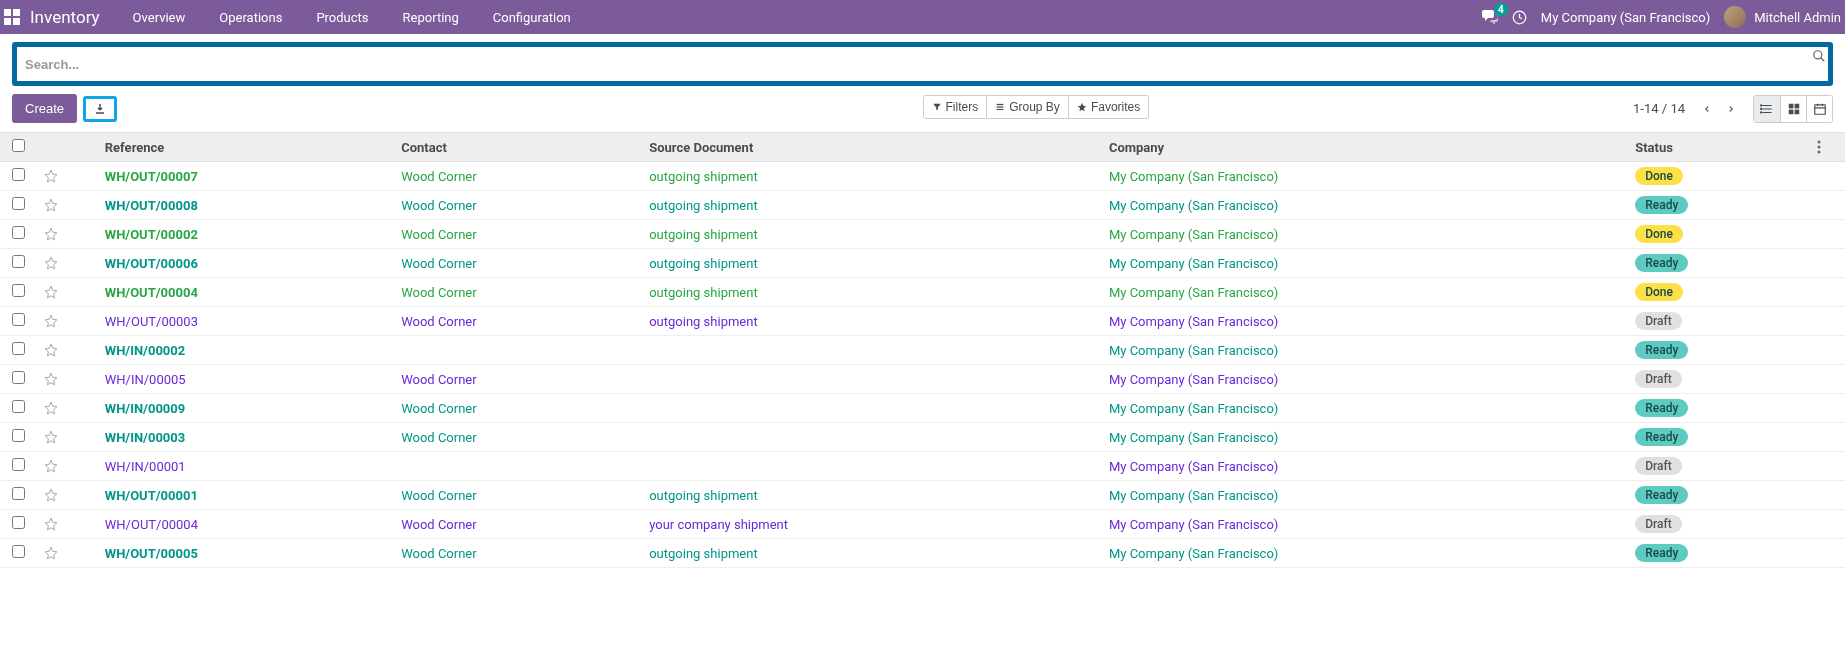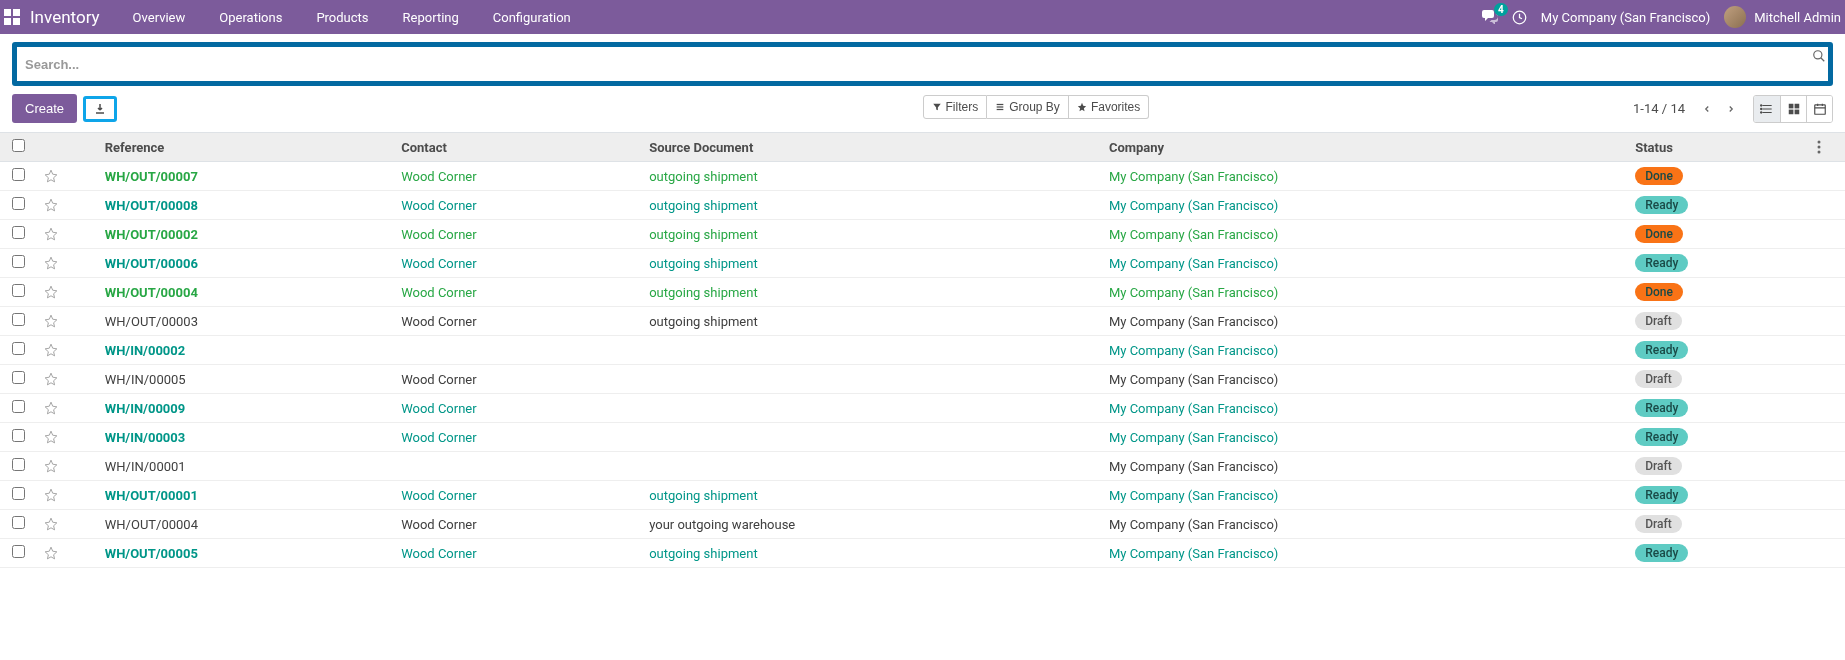--- a/index.html
+++ b/index.html
@@ -64,23 +64,23 @@
 .col-source { width: 380px; }
 .col-company { width: 435px; }
 .col-status { width: 150px; }
 .col-kebab { width: 30px; text-align: center; }
 
 .row-checkbox { cursor: pointer; }
 .star-outline { color: #999; cursor: pointer; font-size: 14px; }
 .link-style { font-weight: 700; cursor: pointer; }
 .teal { color: #009688; }
 .green { color: #28a745; }
-.muted { color: #404040; }
+.muted { color: #6d28d9; }
 .badge-pill { display: inline-block; padding: 2px 10px; border-radius: 10px; font-size: 12px; font-weight: 500; }
-.badge-done { background: #f97316; color: #1a4a47; }
+.badge-done { background: #fde047; color: #1a4a47; }
 .badge-ready { background: #5ecbc3; color: #1a4a47; }
 .badge-draft { background: #e0e0e0; color: #555; }
 
 svg { display: block; }
 .kebab-th { cursor: pointer; color: #666; }
 </style>
 </head>
 <body>
 
 <div class="navbar">
@@ -380,21 +380,21 @@
           <td class="col-status"><span class="badge-pill badge-ready">Ready</span></td>
           <td class="col-kebab"></td>
         </tr>
         <tr>
           <td class="col-check"><input type="checkbox" class="row-checkbox" style=""></td>
           <td class="col-star"><span class="star-outline"><svg width="14" height="14" viewBox="0 0 24 24" fill="none" stroke="currentColor" stroke-width="1.5">
                 <path d="M12 2l2.9 6.9L22 10l-5.5 5 1.6 7L12 18.5 5.9 22l1.6-7L2 10l7.1-1.1z"></path>
               </svg></span></td>
           <td class="col-ref"><span class=" muted">WH/OUT/00004</span></td>
           <td class="col-contact"><span class="muted">Wood Corner</span></td>
-          <td class="col-source"><span class="muted">your outgoing warehouse</span></td>
+          <td class="col-source"><span class="muted">your company shipment</span></td>
           <td class="col-company"><span class="muted">My Company (San Francisco)</span></td>
           <td class="col-status"><span class="badge-pill badge-draft">Draft</span></td>
           <td class="col-kebab"></td>
         </tr>
         <tr>
           <td class="col-check"><input type="checkbox" class="row-checkbox" style=""></td>
           <td class="col-star"><span class="star-outline"><svg width="14" height="14" viewBox="0 0 24 24" fill="none" stroke="currentColor" stroke-width="1.5">
                 <path d="M12 2l2.9 6.9L22 10l-5.5 5 1.6 7L12 18.5 5.9 22l1.6-7L2 10l7.1-1.1z"></path>
               </svg></span></td>
           <td class="col-ref"><span class="link-style teal">WH/OUT/00005</span></td>

